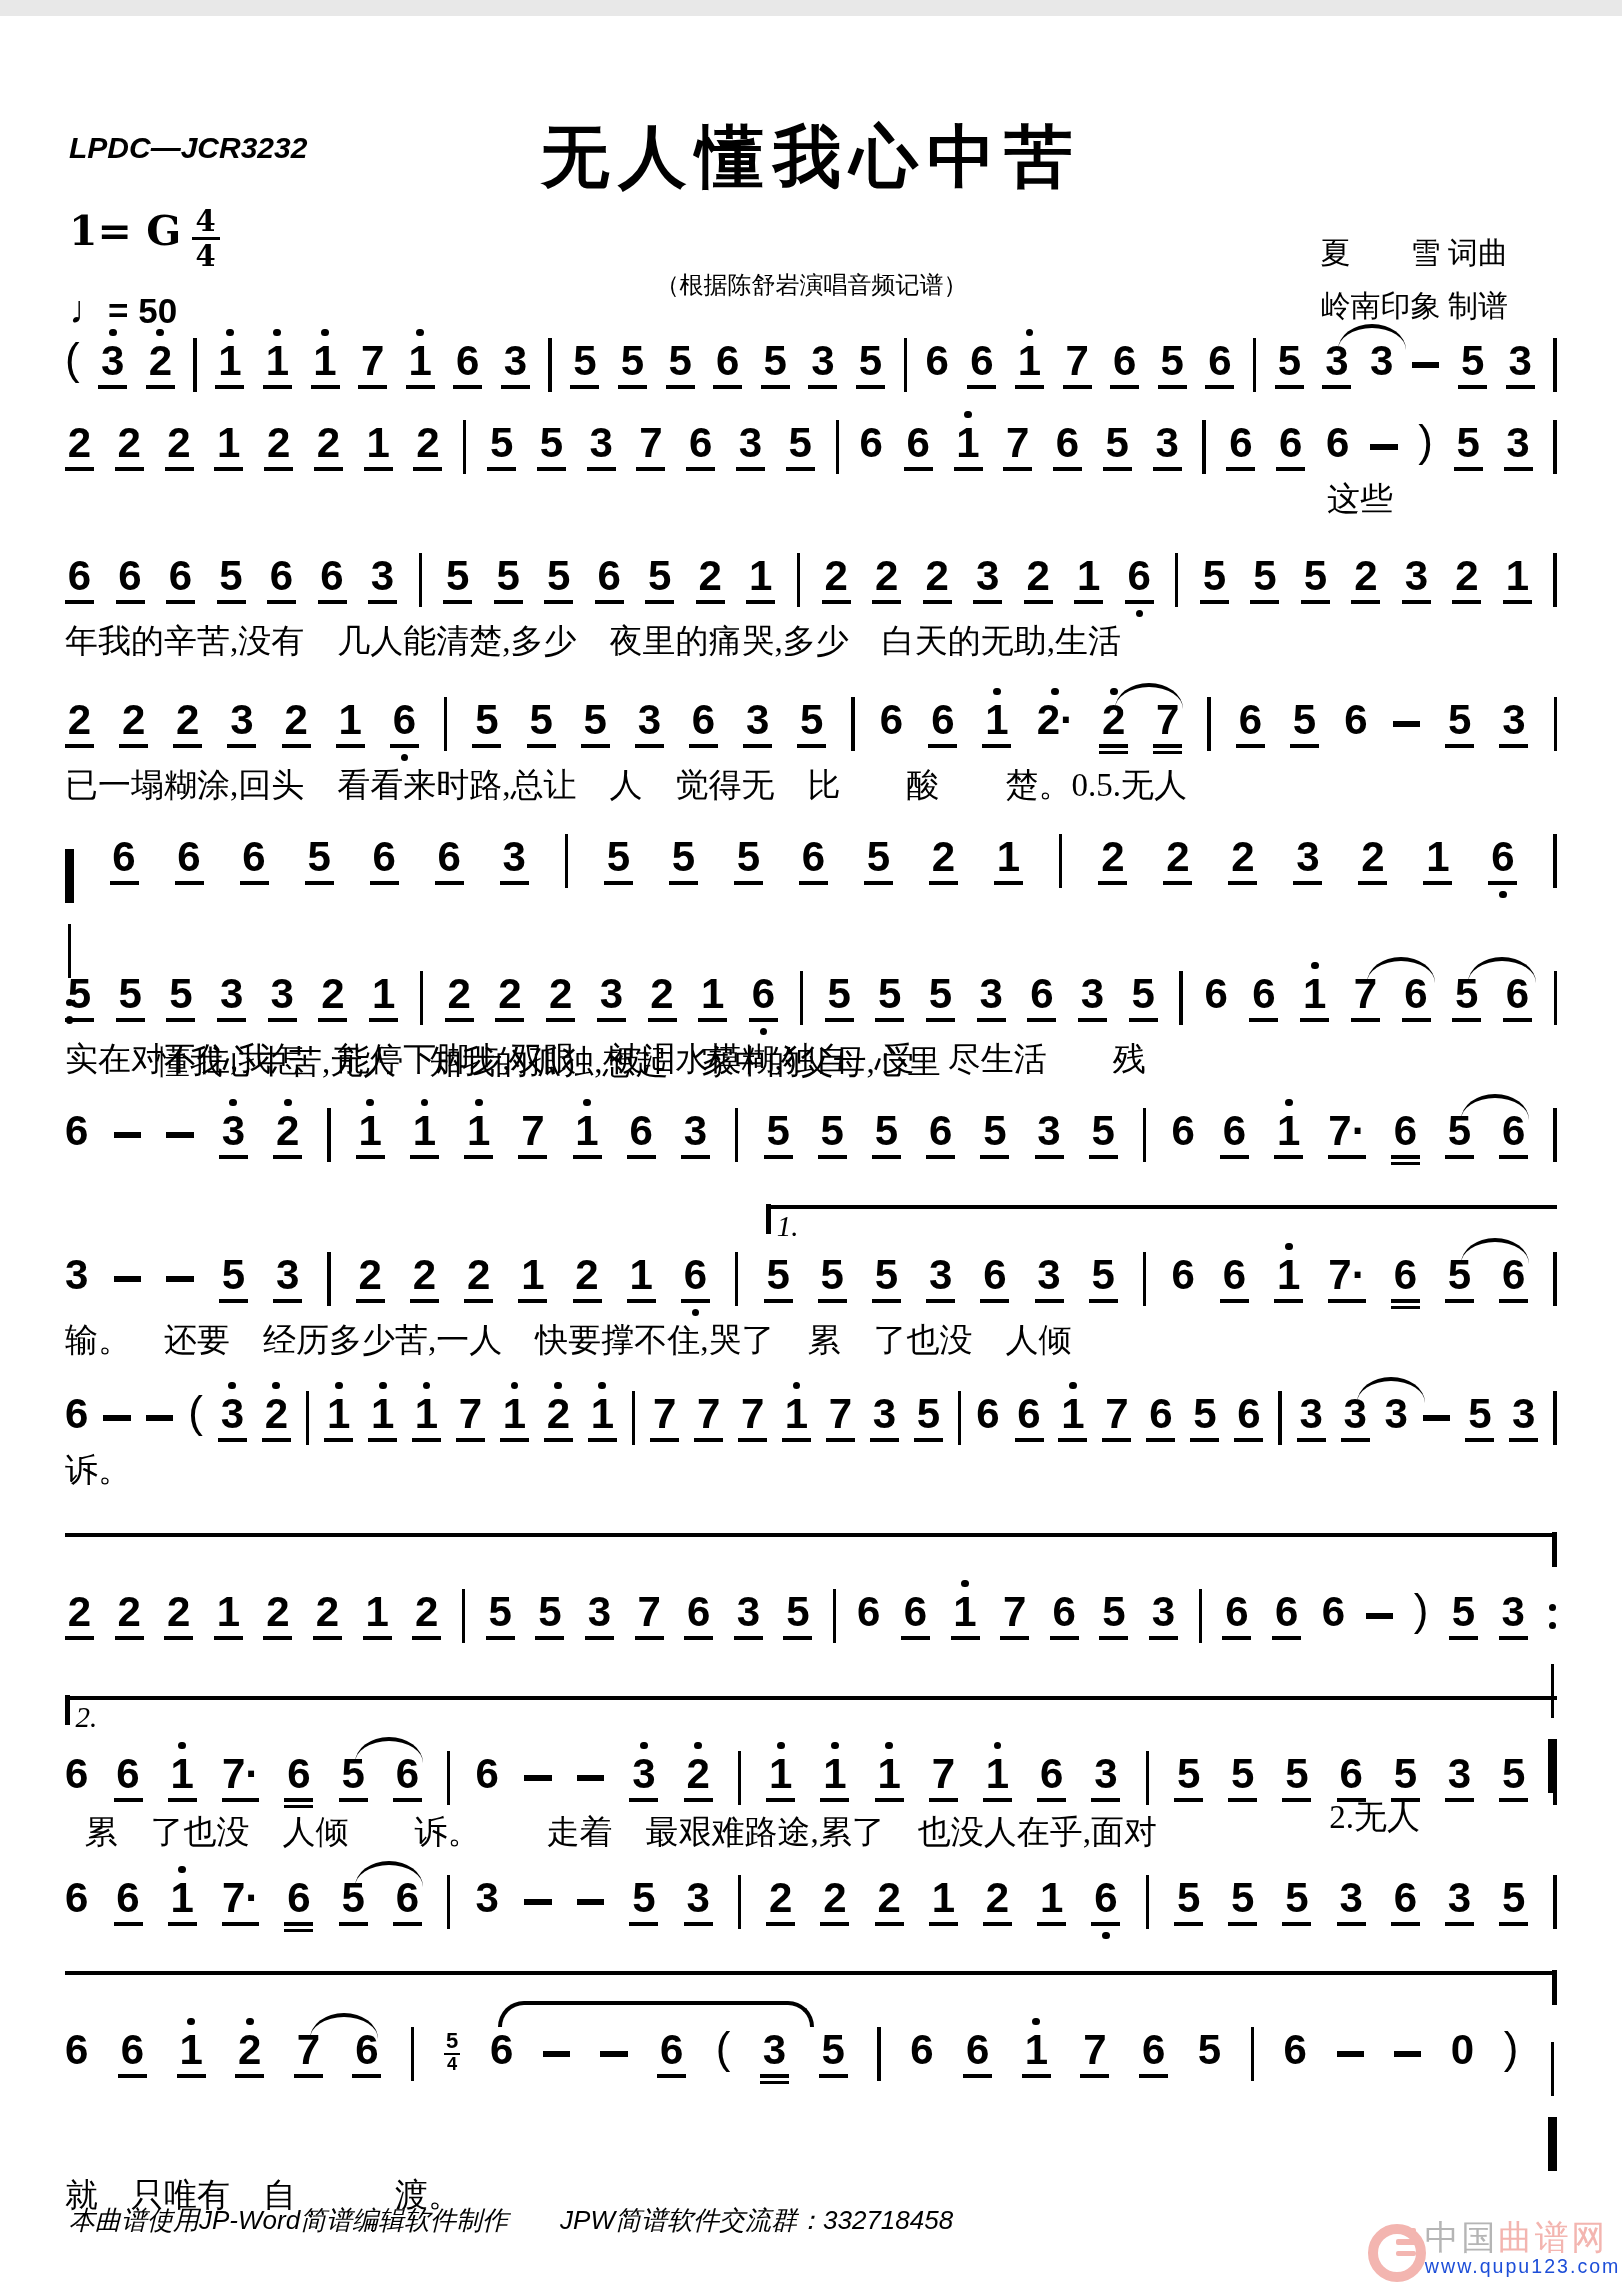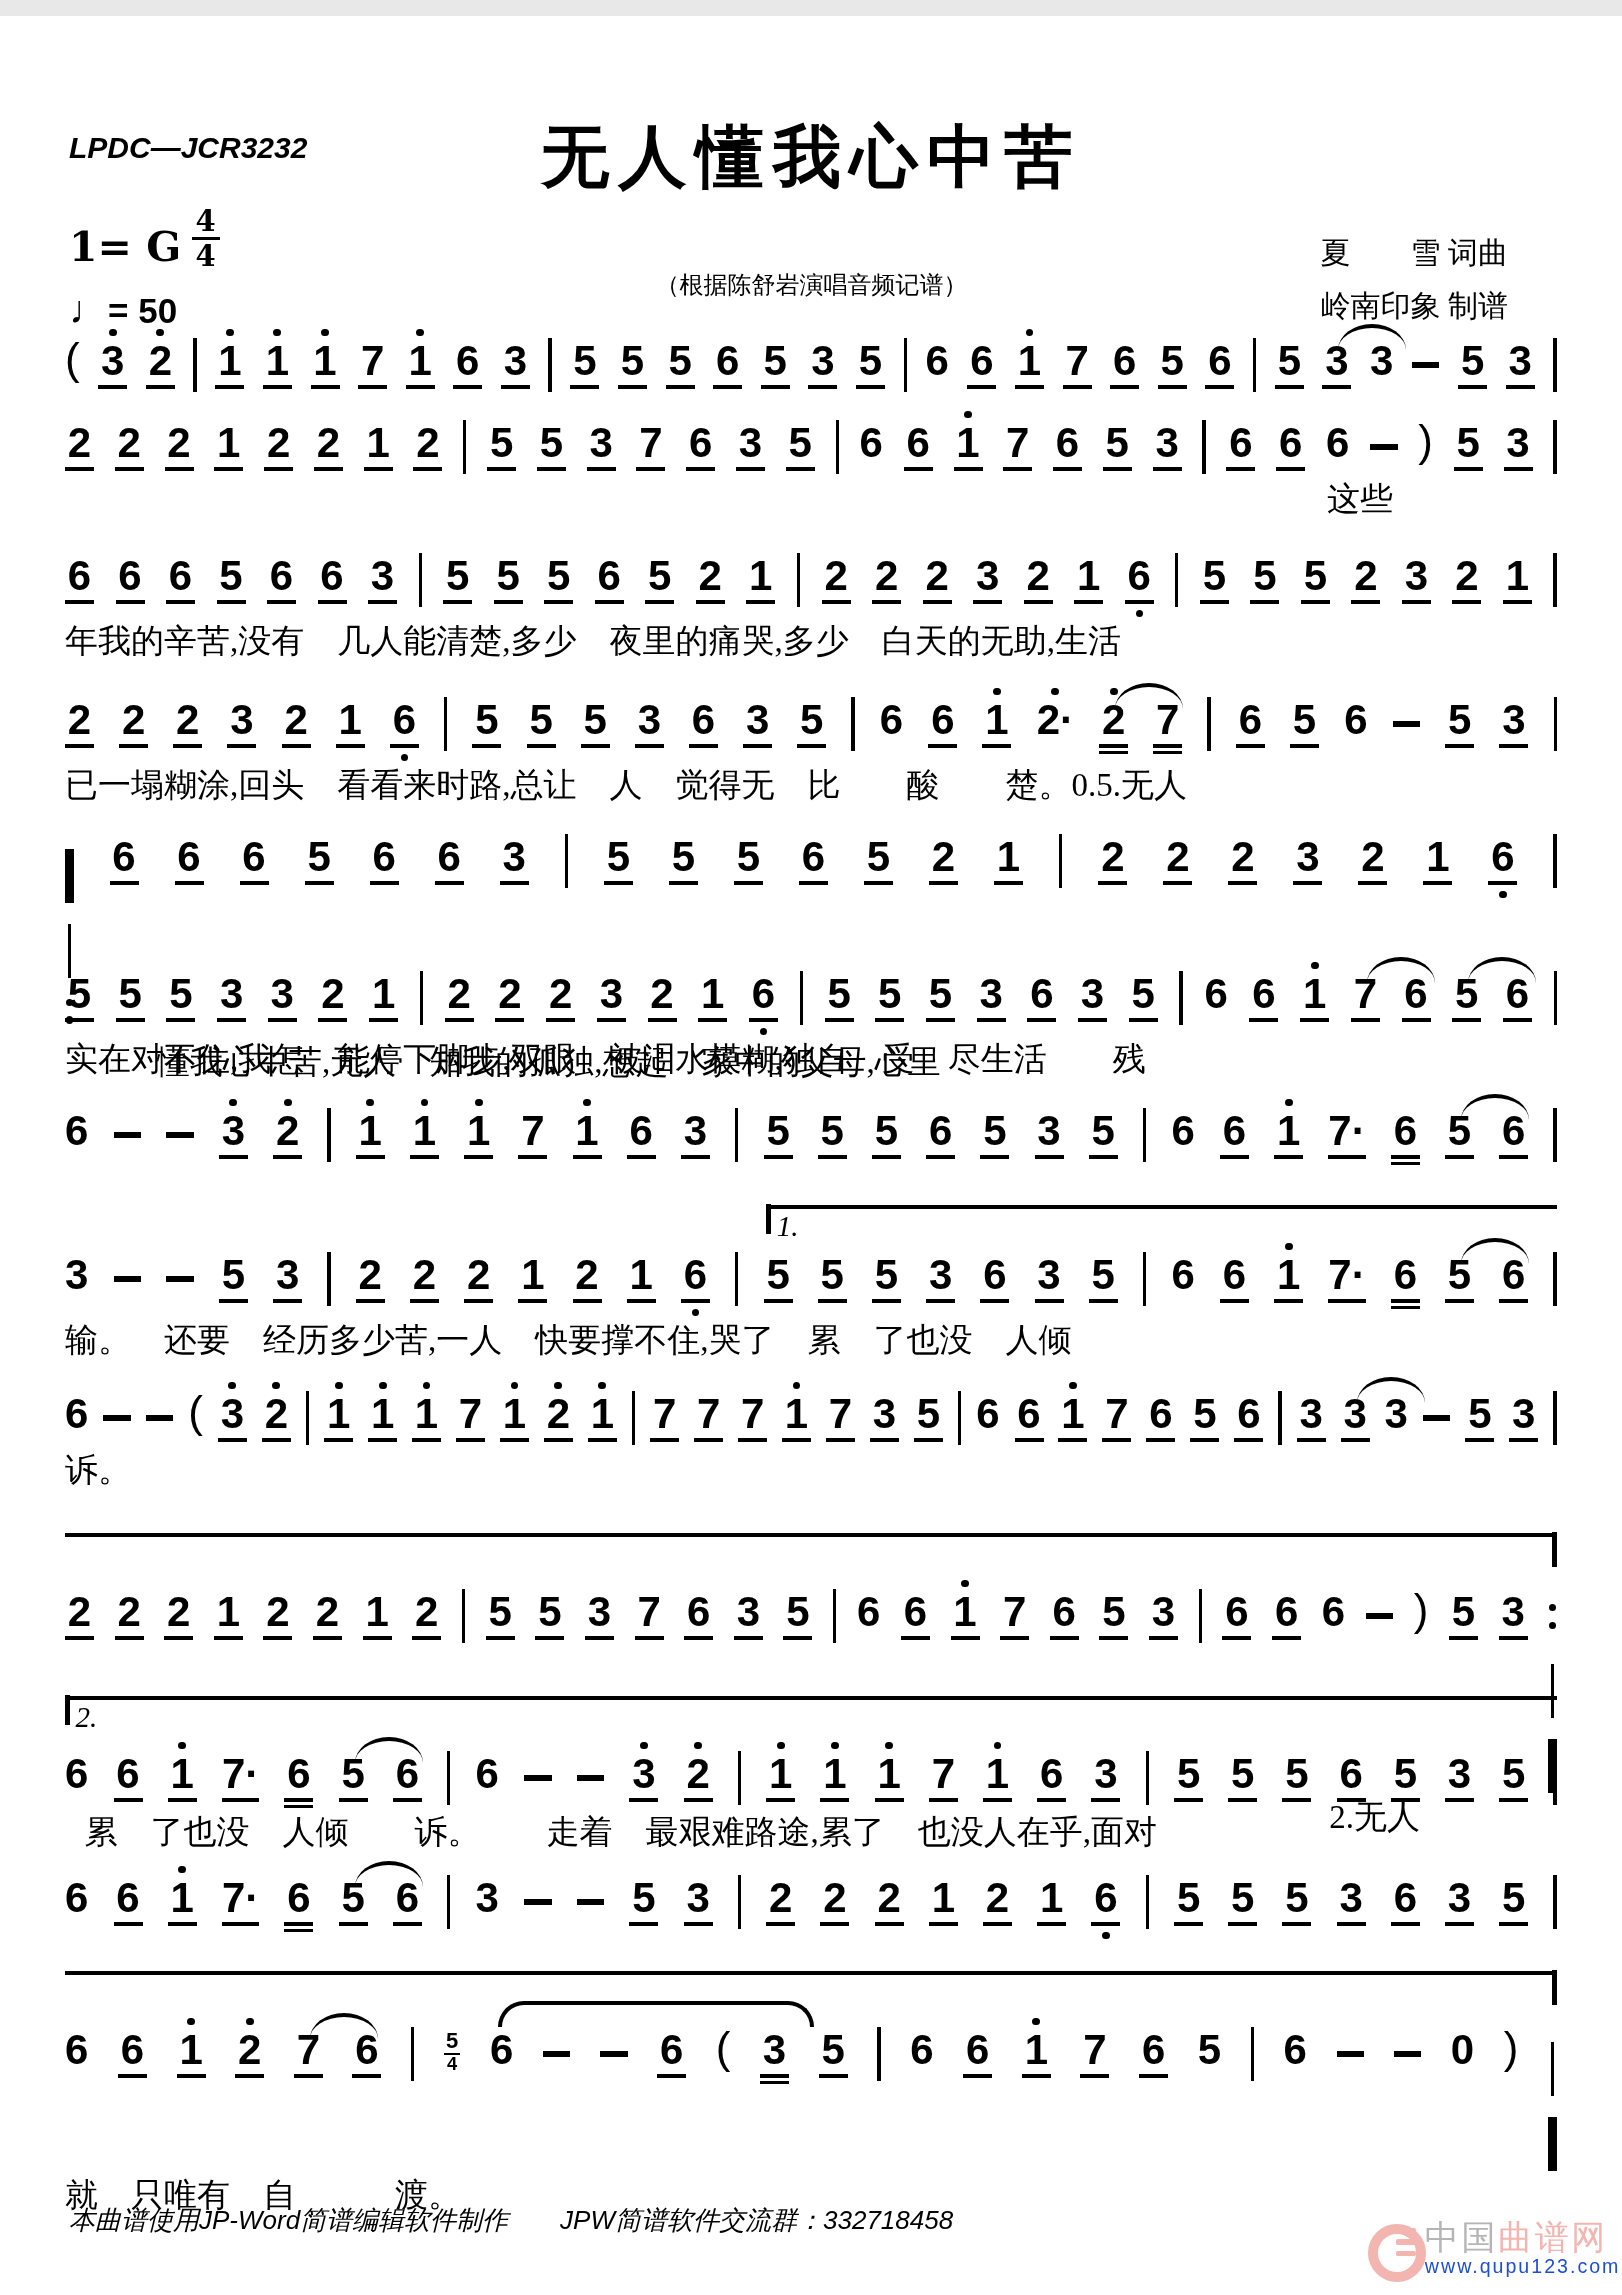--- a/index.html
+++ b/index.html
@@ -1,20 +1,20 @@
 <!DOCTYPE html>
 <html style="font-size:10.5px"><head>
 <meta charset="utf-8">
 <style>
   html,body{margin:0;padding:0;background:#e8e8e8;}
   .page{position:relative;width:1623px;height:2295px;background:#ffffff;color:#000;
         font-family:"Liberation Sans",sans-serif;overflow:hidden;margin:16px auto;}
   
   .catalog{position:absolute;left:69px;top:115px;font-size:30px;font-weight:bold;font-style:italic;}
-  .keysig{position:absolute;left:69px;top:191px;display:flex;align-items:flex-end;gap:10.5px;
+  .keysig{position:absolute;left:69px;top:191px;display:flex;align-items:flex-start;gap:10.5px;
           font-size:41px;font-weight:bold;font-family:"DejaVu Serif",serif;}
   .frac{display:inline-flex;flex-direction:column;align-items:center;line-height:1;}
   .frac .t{font-size:29px;font-weight:bold;border-bottom:3.9px solid #000;padding:0 3.9px 1.3px;}
   .frac .b{font-size:29px;font-weight:bold;padding-top:1.3px;}
   .tempo{position:absolute;left:69px;top:272px;font-size:35px;font-weight:bold;}
   .tempo .nq{font-size:39px;}
   .title{position:absolute;left:0;right:0;top:96px;text-align:center;font-size:68px;font-weight:bold;
          font-family:"DejaVu Serif",serif;letter-spacing:9.2px;}
   .subtitle{position:absolute;left:0;right:0;top:253px;text-align:center;font-size:24px;
             font-family:"Liberation Serif",serif;}

